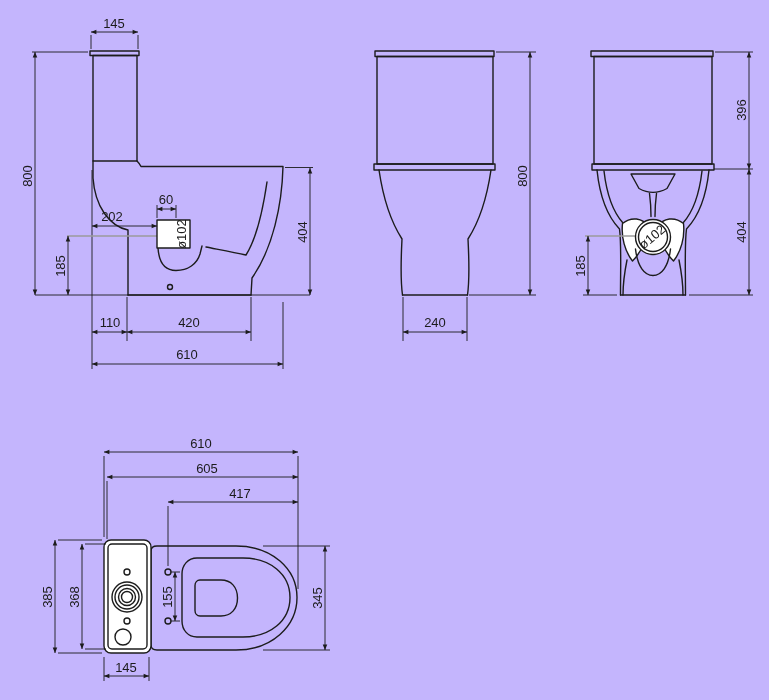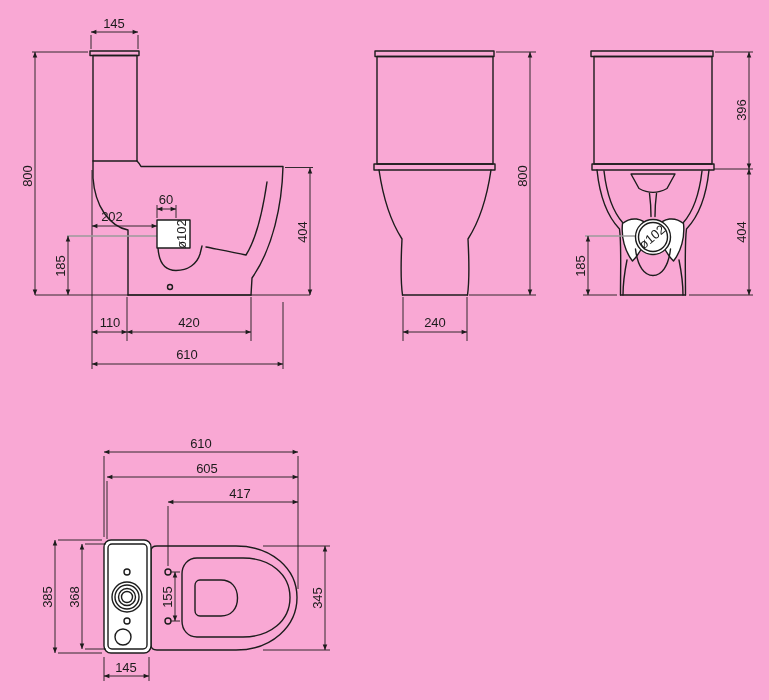--- a/index.html
+++ b/index.html
@@ -1,16 +1,16 @@
 <!DOCTYPE html>
 <html><head>
 <meta charset="utf-8">
 <style>
   html,body{margin:0;padding:0;background:#ffffff;}
-  .canvas{width:769px;height:700px;background:#f9a8d4;position:relative;overflow:hidden;}
+  .canvas{width:769px;height:700px;background:#c4b5fd;position:relative;overflow:hidden;}
   svg{display:block;}
   .outline{fill:none;stroke:#1c1c1c;stroke-width:1.4;stroke-linejoin:round;stroke-linecap:round;}
   .outline-fill{fill:#ffffff;stroke:#1c1c1c;stroke-width:1.4;stroke-linejoin:round;}
   .thin{fill:none;stroke:#1c1c1c;stroke-width:0.9;}
   .dimline{fill:none;stroke:#1c1c1c;stroke-width:0.9;}
   .center{fill:none;stroke:#9b9b9b;stroke-width:1.5;}
   text{font-family:"Liberation Sans",sans-serif;font-size:13px;fill:#1c1c1c;}
   .dimtext{text-anchor:middle;}
 </style>
 </head>

